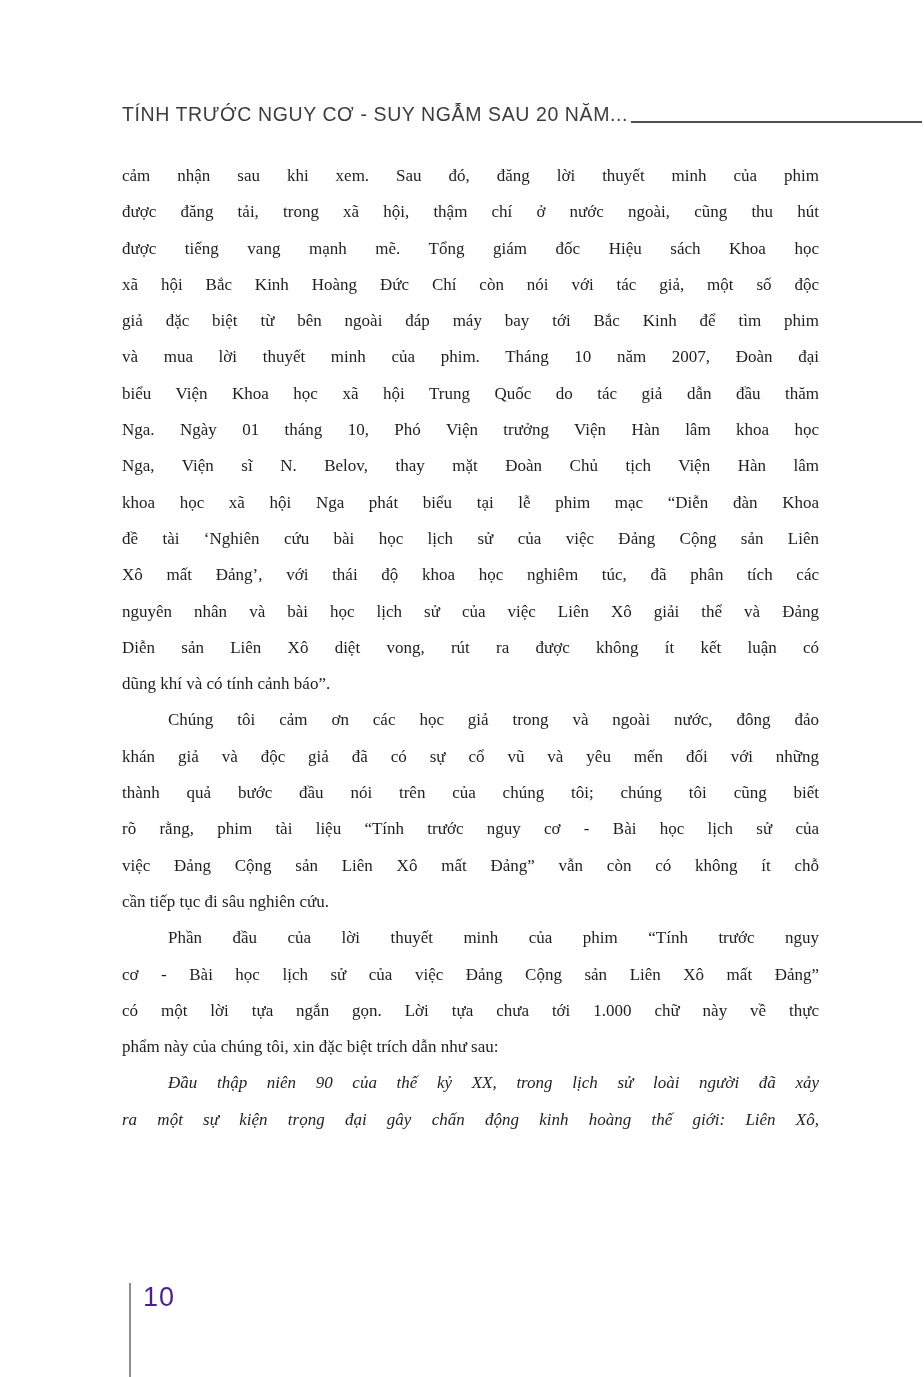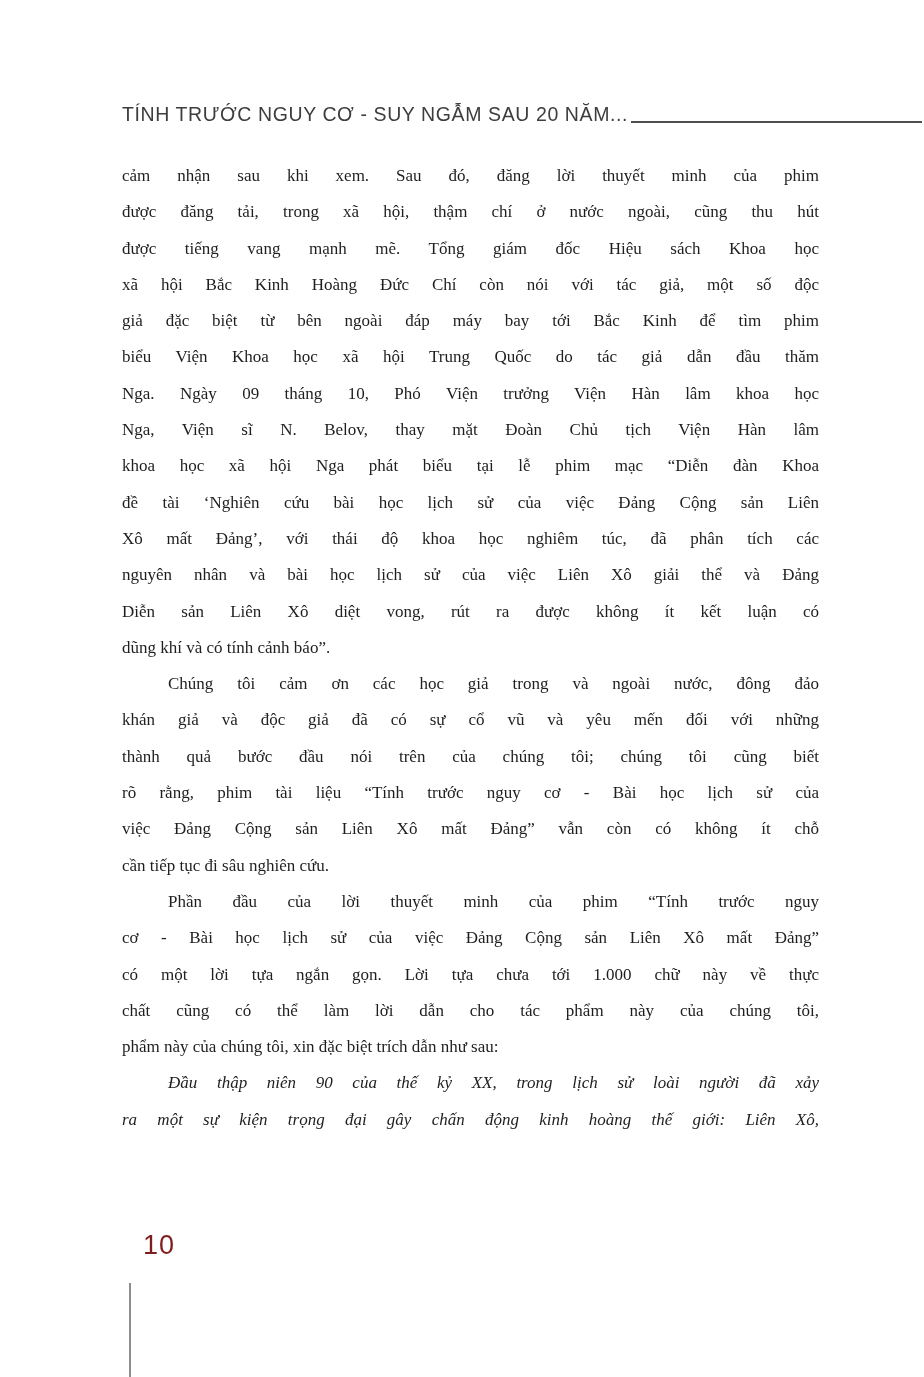--- a/index.html
+++ b/index.html
@@ -60,68 +60,68 @@
     position: absolute;
     left: 129px;
     top: 1283px;
     width: 2px;
     height: 94px;
     background: #8e8e8e;
   }
   .folio {
     position: absolute;
     left: 143px;
-    top: 1230px;
+    top: 1282px;
     font-family: "Liberation Sans", "DejaVu Sans", sans-serif;
     font-weight: 300;
     font-size: 27px;
     letter-spacing: 1px;
-    color: #7f1d1d;
+    color: #4c1d95;
   }
 </style>
 </head>
 <body>
 
 <div class="page">
 
   <header class="running-head">
     <span class="running-title">TÍNH TRƯỚC NGUY CƠ - SUY NGẪM SAU 20 NĂM...</span>
     <span class="head-rule"></span>
   </header>
 
   <main class="text-block">
       <div class="paragraph">
         <div class="text-line">cảm nhận sau khi xem. Sau đó, đăng lời thuyết minh của phim</div>
         <div class="text-line">được đăng tải, trong xã hội, thậm chí ở nước ngoài, cũng thu hút</div>
         <div class="text-line">được tiếng vang mạnh mẽ. Tổng giám đốc Hiệu sách Khoa học</div>
         <div class="text-line">xã hội Bắc Kinh Hoàng Đức Chí còn nói với tác giả, một số độc</div>
         <div class="text-line">giả đặc biệt từ bên ngoài đáp máy bay tới Bắc Kinh để tìm phim</div>
+        <div class="text-line">và mua lời thuyết minh của phim. Tháng 10 năm 2007, Đoàn đại</div>
         <div class="text-line">biểu Viện Khoa học xã hội Trung Quốc do tác giả dẫn đầu thăm</div>
-        <div class="text-line">Nga. Ngày 09 tháng 10, Phó Viện trưởng Viện Hàn lâm khoa học</div>
+        <div class="text-line">Nga. Ngày 01 tháng 10, Phó Viện trưởng Viện Hàn lâm khoa học</div>
         <div class="text-line">Nga, Viện sĩ N. Belov, thay mặt Đoàn Chủ tịch Viện Hàn lâm</div>
         <div class="text-line">khoa học xã hội Nga phát biểu tại lễ phim mạc “Diễn đàn Khoa</div>
         <div class="text-line">đề tài ‘Nghiên cứu bài học lịch sử của việc Đảng Cộng sản Liên</div>
         <div class="text-line">Xô mất Đảng’, với thái độ khoa học nghiêm túc, đã phân tích các</div>
         <div class="text-line">nguyên nhân và bài học lịch sử của việc Liên Xô giải thể và Đảng</div>
         <div class="text-line">Diễn sản Liên Xô diệt vong, rút ra được không ít kết luận có</div>
         <div class="text-line last-line">dũng khí và có tính cảnh báo”.</div>
       </div>
       <div class="paragraph">
         <div class="text-line indented">Chúng tôi cảm ơn các học giả trong và ngoài nước, đông đảo</div>
         <div class="text-line">khán giả và độc giả đã có sự cổ vũ và yêu mến đối với những</div>
         <div class="text-line">thành quả bước đầu nói trên của chúng tôi; chúng tôi cũng biết</div>
         <div class="text-line">rõ rằng, phim tài liệu “Tính trước nguy cơ - Bài học lịch sử của</div>
         <div class="text-line">việc Đảng Cộng sản Liên Xô mất Đảng” vẫn còn có không ít chỗ</div>
         <div class="text-line last-line">cần tiếp tục đi sâu nghiên cứu.</div>
       </div>
       <div class="paragraph">
         <div class="text-line indented">Phần đầu của lời thuyết minh của phim “Tính trước nguy</div>
         <div class="text-line">cơ - Bài học lịch sử của việc Đảng Cộng sản Liên Xô mất Đảng”</div>
         <div class="text-line">có một lời tựa ngắn gọn. Lời tựa chưa tới 1.000 chữ này về thực</div>
-        <div class="text-line">chất cũng có thể làm lời dẫn cho tác phẩm này của chúng tôi,</div>
         <div class="text-line last-line">phẩm này của chúng tôi, xin đặc biệt trích dẫn như sau:</div>
       </div>
       <div class="paragraph italic">
         <div class="text-line indented">Đầu thập niên 90 của thế kỷ XX, trong lịch sử loài người đã xảy</div>
         <div class="text-line">ra một sự kiện trọng đại gây chấn động kinh hoàng thế giới: Liên Xô,</div>
       </div>
     </main>
 
   <span class="footer-rule"></span>
   <span class="folio">10</span>

